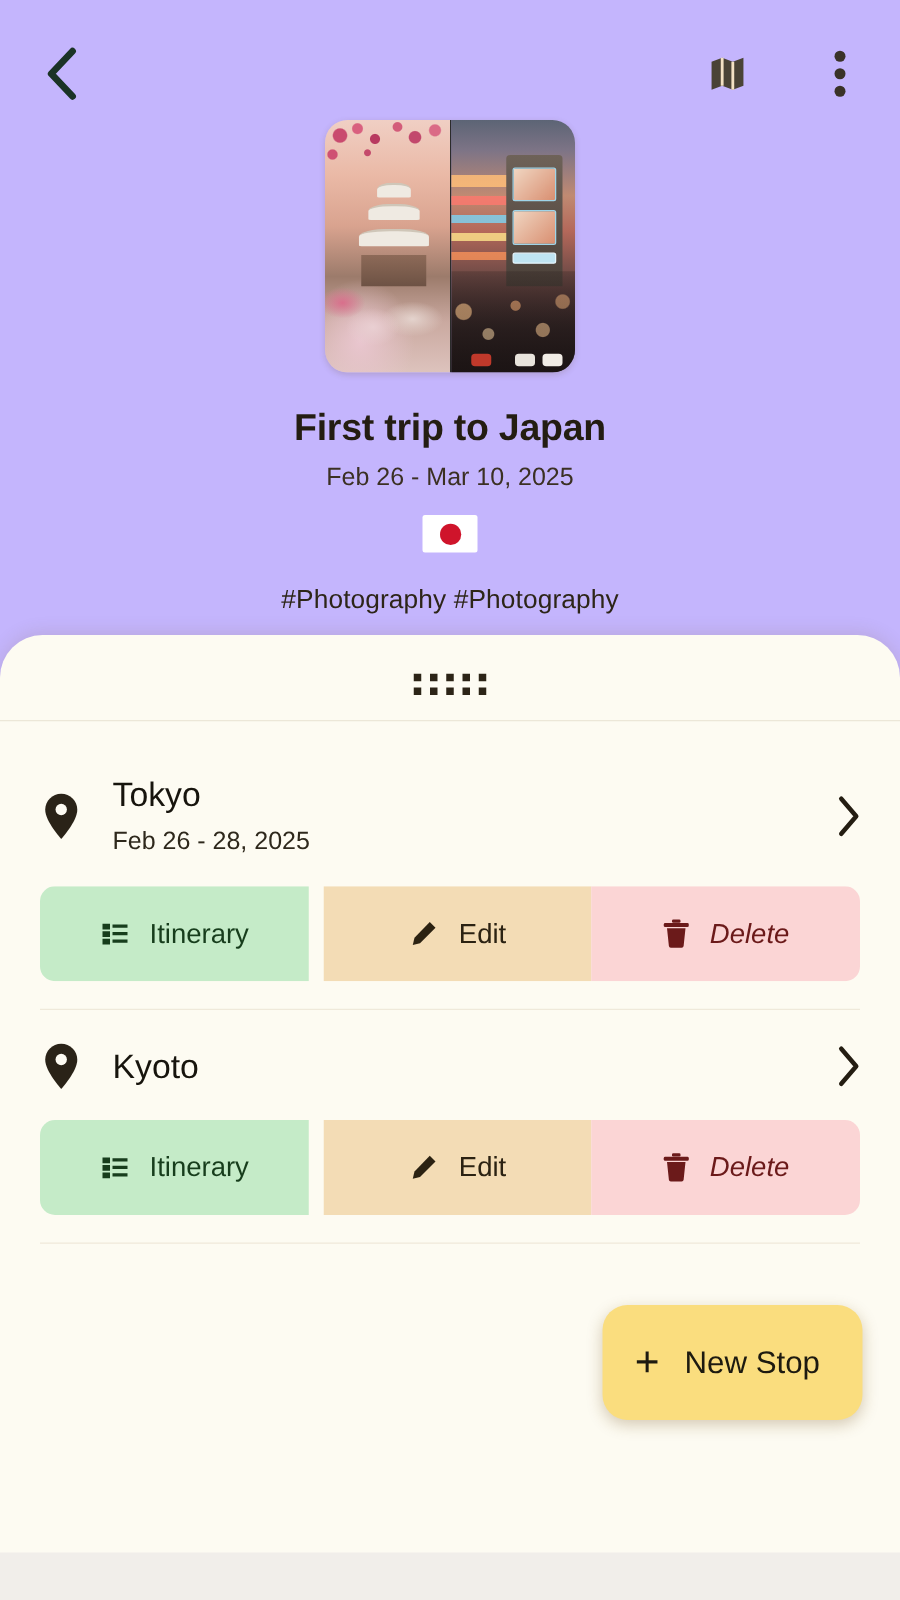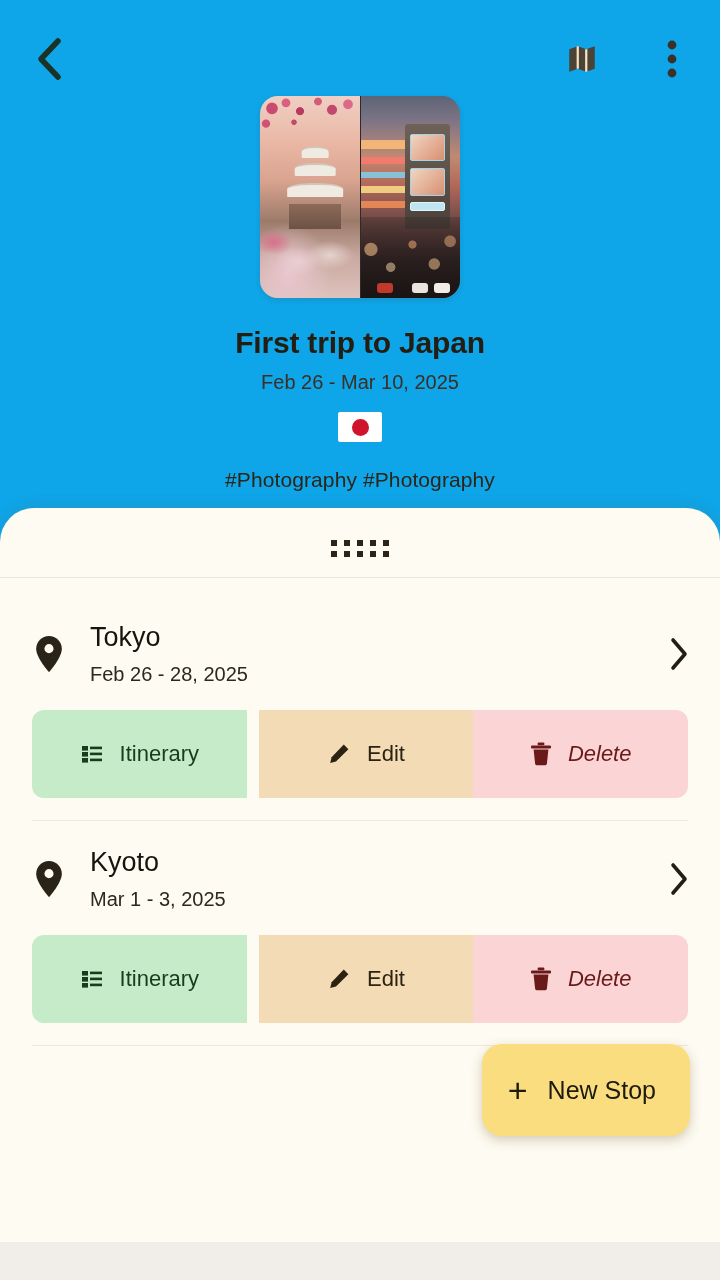--- a/index.html
+++ b/index.html
@@ -13,21 +13,21 @@
   body {
     font-family: "Liberation Sans", sans-serif;
     background: #f3f0ec;
     -webkit-font-smoothing: antialiased;
   }
 
   .phone {
     position: relative;
     width: 720px;
     height: 1280px;
-    background: #0ea5e9;
+    background: #c4b5fd;
     overflow: hidden;
   }
 
   
   .appbar {
     position: absolute;
     top: 0; left: 0;
     width: 720px;
     height: 118px;
     display: flex;
@@ -254,21 +254,21 @@
     font-size: 20px;
     color: #2e281c;
   }
   .chev { flex: 0 0 auto; display: flex; align-items: center; }
 
   .actions {
     display: flex;
     margin: 6px 32px 0 32px;
     border-radius: 12px;
     overflow: hidden;
-    height: 88px;
+    height: 76px;
   }
   .act {
     flex: 1 1 0;
     display: flex;
     align-items: center;
     justify-content: center;
     gap: 16px;
     font-size: 22px;
     cursor: pointer;
     border: none;
@@ -452,21 +452,20 @@
       <div class="stop">
         <div class="stop-main">
           <span class="pin">
             <svg width="28" height="38" viewBox="0 0 24 32">
               <path d="M12 0.5C5.9 0.5 1 5.4 1 11.5c0 8 11 20 11 20s11-12 11-20C23 5.4 18.1 0.5 12 0.5z" fill="#2a2318"></path>
               <circle cx="12" cy="11.4" r="3.9" fill="#fdfbf2"></circle>
             </svg>
           </span>
           <span class="stop-text">
             <span class="stop-name">Kyoto</span>
-            <span class="stop-dates" style="display:block">Mar 1 - 3, 2025</span>
           </span>
           <span class="chev">
             <svg width="22" height="34" viewBox="0 0 22 34">
               <path d="M5 3 L17 17 L5 31" fill="none" stroke="#241d12" stroke-width="3.6" stroke-linecap="round" stroke-linejoin="round"></path>
             </svg>
           </span>
         </div>
 
         <div class="actions">
           <button class="act act-itinerary">

